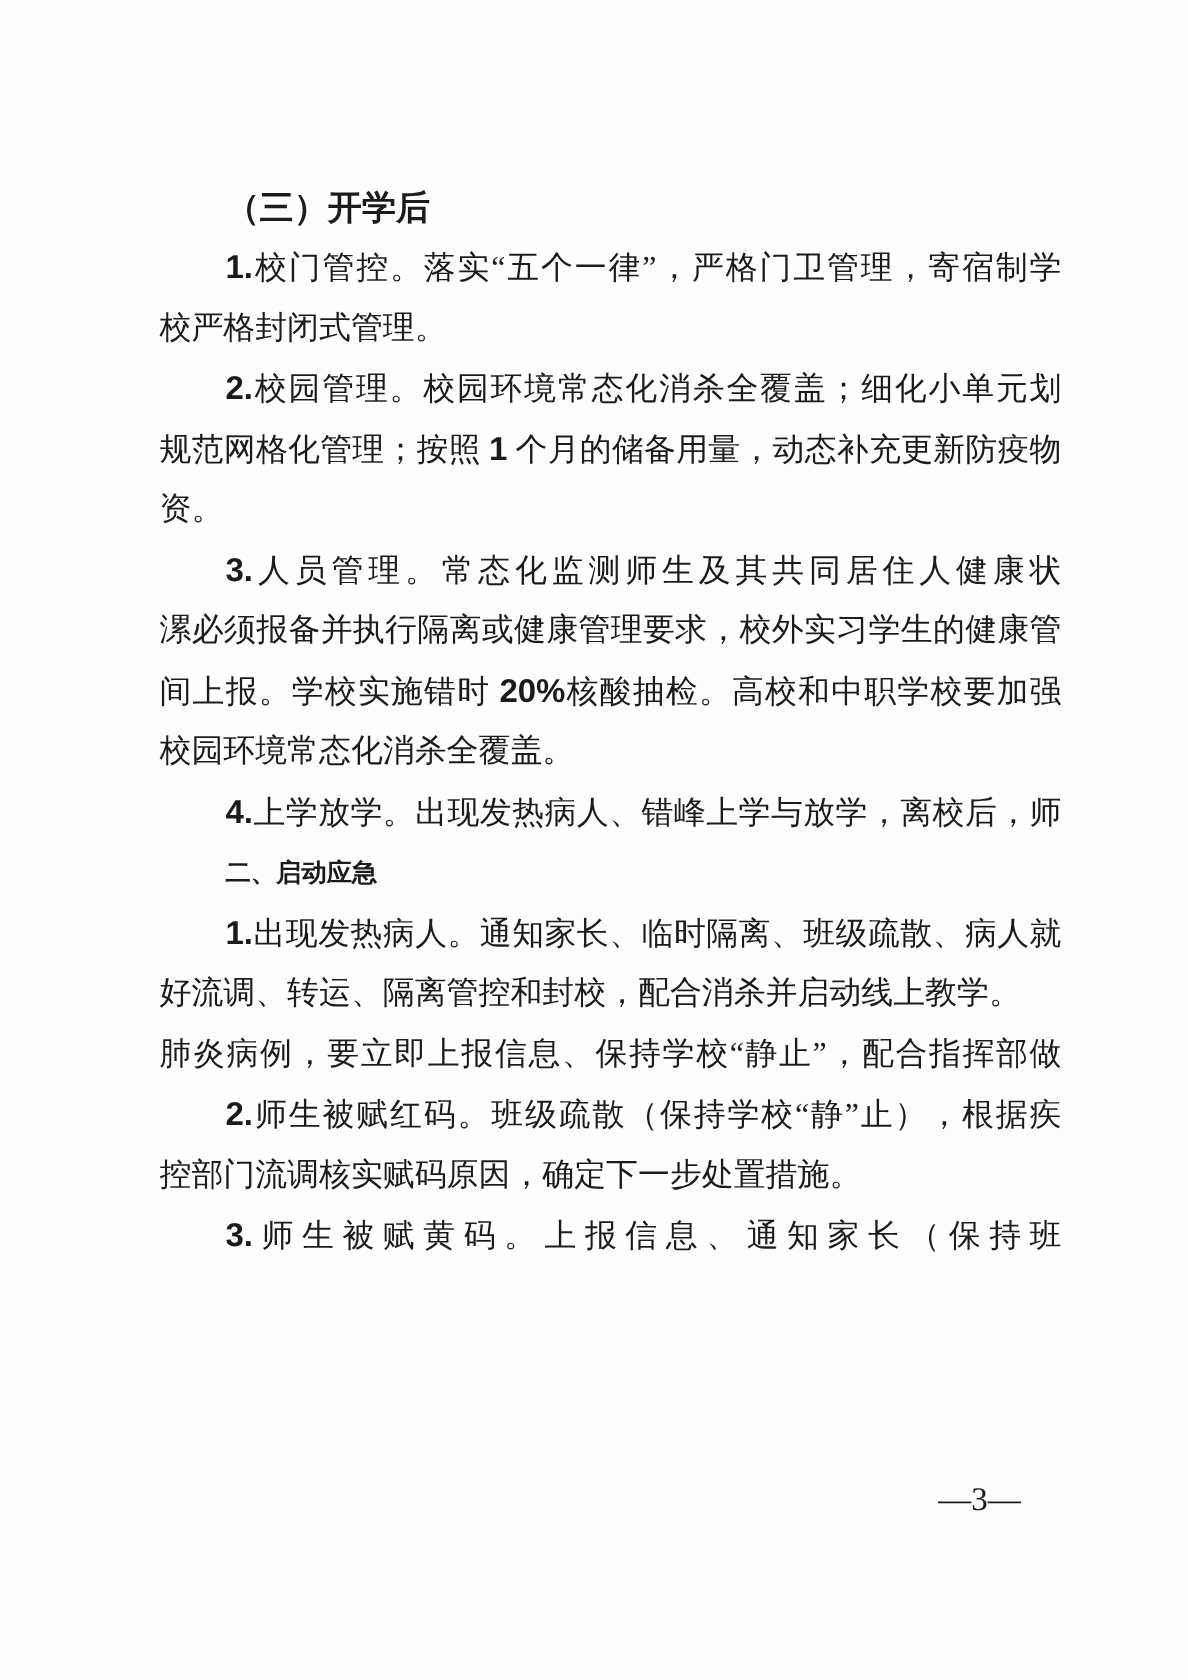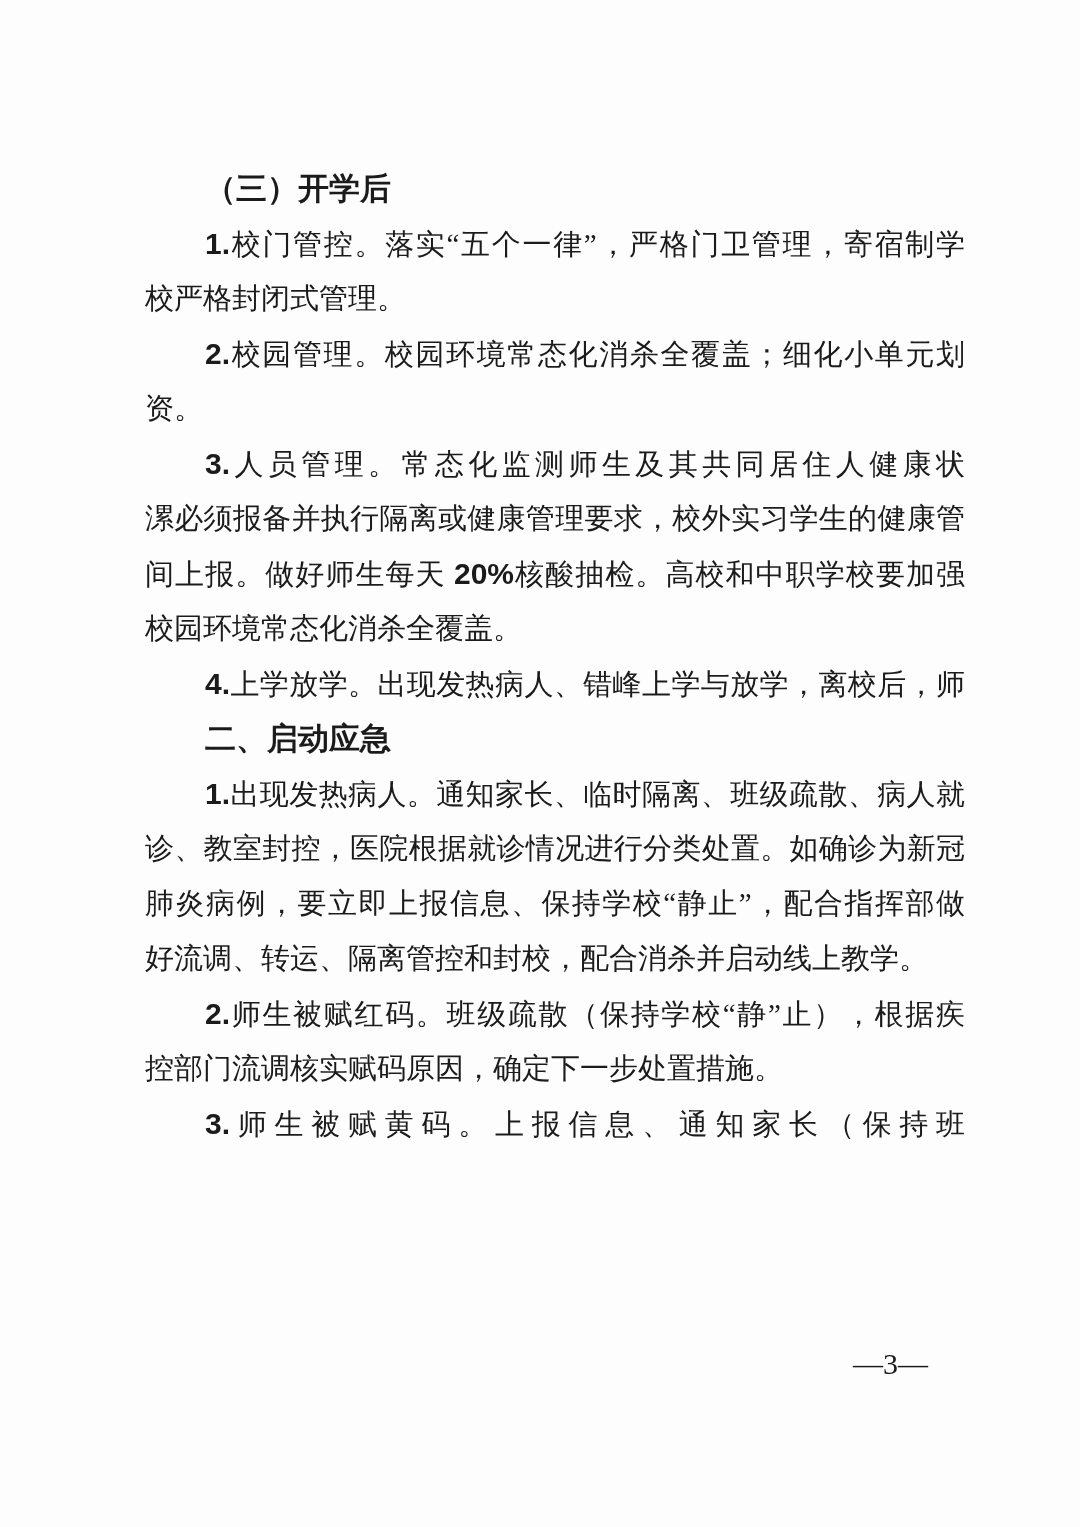--- a/index.html
+++ b/index.html
@@ -34,21 +34,21 @@
     white-space: normal;
   }
   .line.indent { text-indent: 60px; }
   .line.heading-kai {
     font-weight: bold;
     font-size: 31px;
     font-family: "Liberation Serif", "DejaVu Serif", serif;
   }
   .line.heading-hei {
     font-weight: bold;
-    font-size: 31px;
+    font-size: 23px;
     font-family: "Liberation Sans", "DejaVu Sans", sans-serif;
   }
   .seg-body { font-family: "Liberation Serif", "DejaVu Serif", serif; }
   .seg-num {
     font-family: "Liberation Sans", "DejaVu Sans", sans-serif;
     font-weight: bold;
     font-size: 30px;
   }
   .page-number {
     position: absolute;
@@ -62,29 +62,29 @@
 </style>
 </head>
 <body>
 
 <div class="page" style="background: rgb(253, 253, 253); color: rgb(27, 27, 27);">
   <div class="text-block">
       <div class="line heading-kai indent"><span class="seg-body">（三）开学后</span></div>
       <div class="line body indent justify"><span class="seg-num">1.</span><span class="seg-body">校门管控。落实“五个一律”，严格门卫管理，寄宿制学</span></div>
       <div class="line body"><span class="seg-body">校严格封闭式管理。</span></div>
       <div class="line body indent justify"><span class="seg-num">2.</span><span class="seg-body">校园管理。校园环境常态化消杀全覆盖；细化小单元划分、</span></div>
+      <div class="line body justify"><span class="seg-body">规范网格化管理；按照 </span><span class="seg-num">1</span><span class="seg-body"> 个月的储备用量，动态补充更新防疫物</span></div>
       <div class="line body"><span class="seg-body">资。</span></div>
       <div class="line body indent justify"><span class="seg-num">3.</span><span class="seg-body">人员管理。常态化监测师生及其共同居住人健康状态，“钉</span></div>
       <div class="line body justify"><span class="seg-body">漯必须报备并执行隔离或健康管理要求，校外实习学生的健康管理</span></div>
-      <div class="line body justify"><span class="seg-body">间上报。做好师生每天 </span><span class="seg-num">20%</span><span class="seg-body">核酸抽检。高校和中职学校要加强对</span></div>
+      <div class="line body justify"><span class="seg-body">间上报。学校实施错时 </span><span class="seg-num">20%</span><span class="seg-body">核酸抽检。高校和中职学校要加强对</span></div>
       <div class="line body"><span class="seg-body">校园环境常态化消杀全覆盖。</span></div>
       <div class="line body indent justify"><span class="seg-num">4.</span><span class="seg-body">上学放学。出现发热病人、错峰上学与放学，离校后，师</span></div>
       <div class="line heading-hei indent"><span class="seg-body">二、启动应急</span></div>
       <div class="line body indent justify"><span class="seg-num">1.</span><span class="seg-body">出现发热病人。通知家长、临时隔离、班级疏散、病人就</span></div>
-      <div class="line body justify"><span class="seg-body">诊、教室封控，医院根据就诊情况进行分类处置。如确诊为新冠</span></div>
+      <div class="line body"><span class="seg-body">好流调、转运、隔离管控和封校，配合消杀并启动线上教学。</span></div>
       <div class="line body justify"><span class="seg-body">肺炎病例，要立即上报信息、保持学校“静止”，配合指挥部做</span></div>
-      <div class="line body"><span class="seg-body">好流调、转运、隔离管控和封校，配合消杀并启动线上教学。</span></div>
       <div class="line body indent justify"><span class="seg-num">2.</span><span class="seg-body">师生被赋红码。班级疏散（保持学校“静”止），根据疾</span></div>
       <div class="line body"><span class="seg-body">控部门流调核实赋码原因，确定下一步处置措施。</span></div>
       <div class="line body indent justify"><span class="seg-num">3.</span><span class="seg-body">师生被赋黄码。上报信息、通知家长（保持班级“静”止），</span></div>
     </div>
   <div class="page-number">—3—</div>
 </div>
 
 </body></html>

